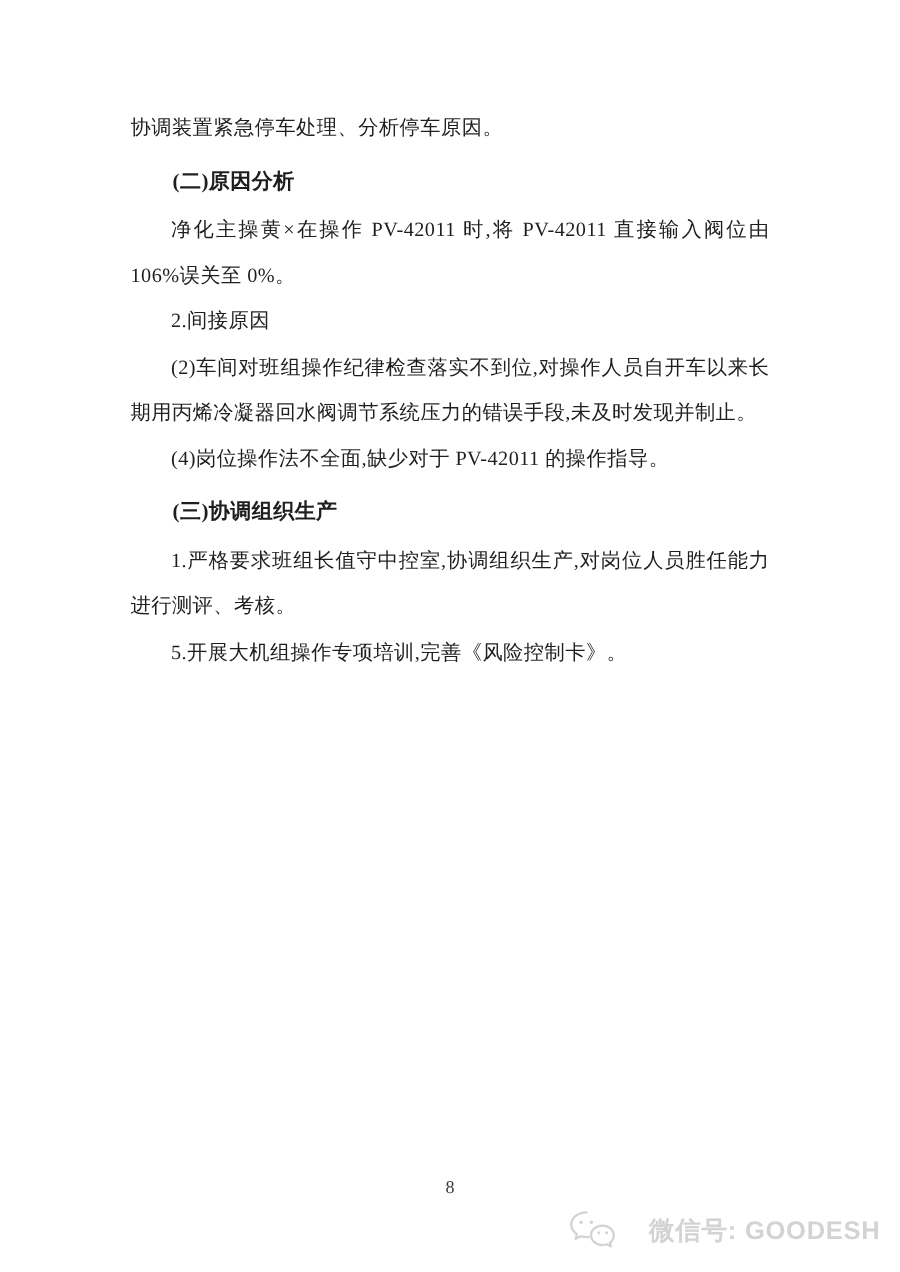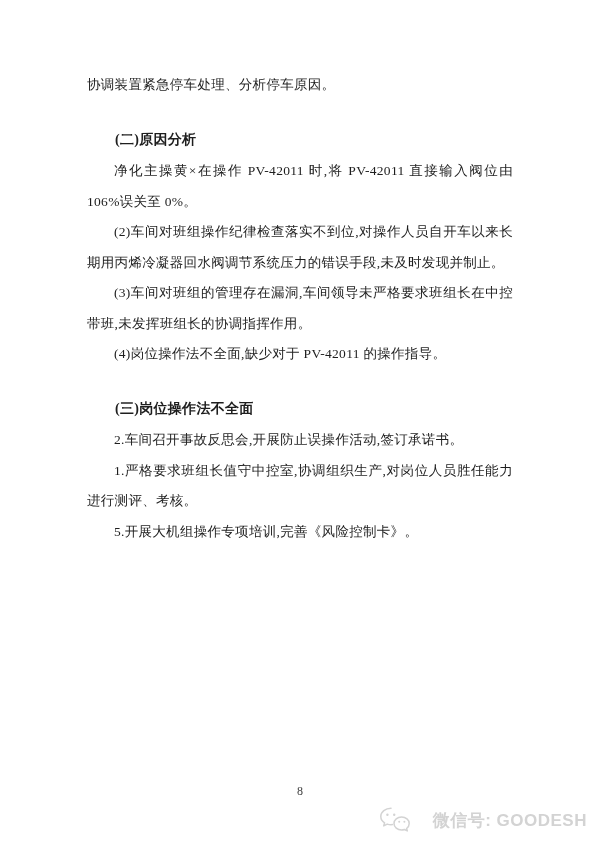--- a/index.html
+++ b/index.html
@@ -30,21 +30,21 @@
   .content p {
     margin: 0;
     text-indent: 2em;
   }
   .content p.continuation {
     text-indent: 0;
   }
   .content p.heading {
     font-weight: bold;
     font-size: 14px;
-    margin-top: 24px;
+    margin-top: 6px;
     margin-bottom: 1px;
   }
   .page-footer {
     position: absolute;
     top: 784px;
     left: 0;
     width: 100%;
     text-align: center;
     font-size: 12px;
     color: #3c3c3c;
@@ -70,25 +70,24 @@
 </style>
 </head>
 <body>
 
 <div class="page">
 
   <div class="content">
     <p class="continuation">协调装置紧急停车处理、分析停车原因。</p>
     <p class="heading">(二)原因分析</p>
     <p class="body">净化主操黄×在操作 PV-42011 时,将 PV-42011 直接输入阀位由 106%误关至 0%。</p>
+    <p class="body">2.间接原因</p>
     <p class="body">(2)车间对班组操作纪律检查落实不到位,对操作人员自开车以来长期用丙烯冷凝器回水阀调节系统压力的错误手段,未及时发现并制止。</p>
-    <p class="body">(3)车间对班组的管理存在漏洞,车间领导未严格要求班组长在中控带班,未发挥班组长的协调指挥作用。</p>
     <p class="body">(4)岗位操作法不全面,缺少对于 PV-42011 的操作指导。</p>
-    <p class="heading">(三)岗位操作法不全面</p>
-    <p class="body">2.车间召开事故反思会,开展防止误操作活动,签订承诺书。</p>
+    <p class="heading">(三)协调组织生产</p>
     <p class="body">1.严格要求班组长值守中控室,协调组织生产,对岗位人员胜任能力进行测评、考核。</p>
     <p class="body">5.开展大机组操作专项培训,完善《风险控制卡》。</p>
   </div>
 
   <div class="page-footer">8</div>
 
   <div class="watermark">
     <span>
       <svg width="32" height="28" viewBox="0 0 32 28" xmlns="http://www.w3.org/2000/svg">
         <g fill="none" stroke="#d3d3d3" stroke-width="1.5" stroke-linecap="round" stroke-linejoin="round">

